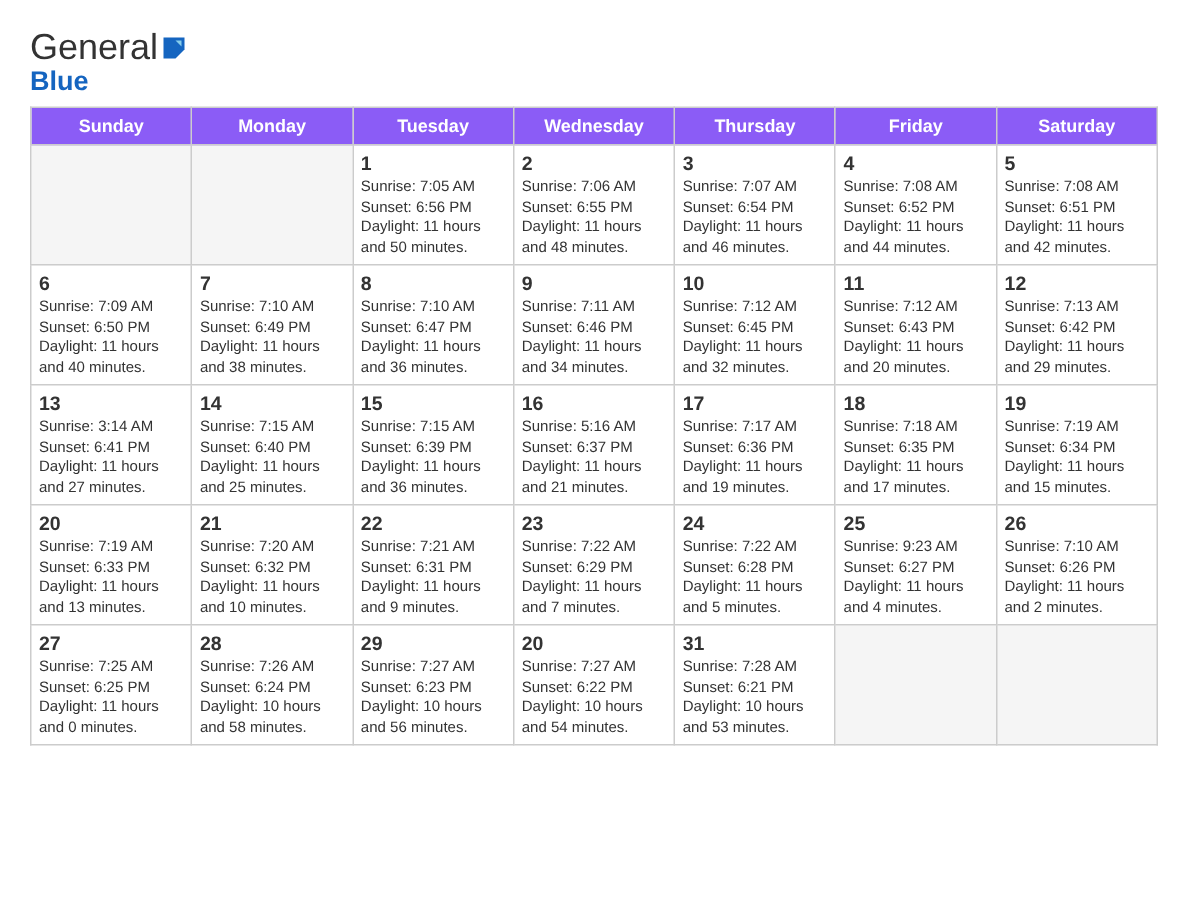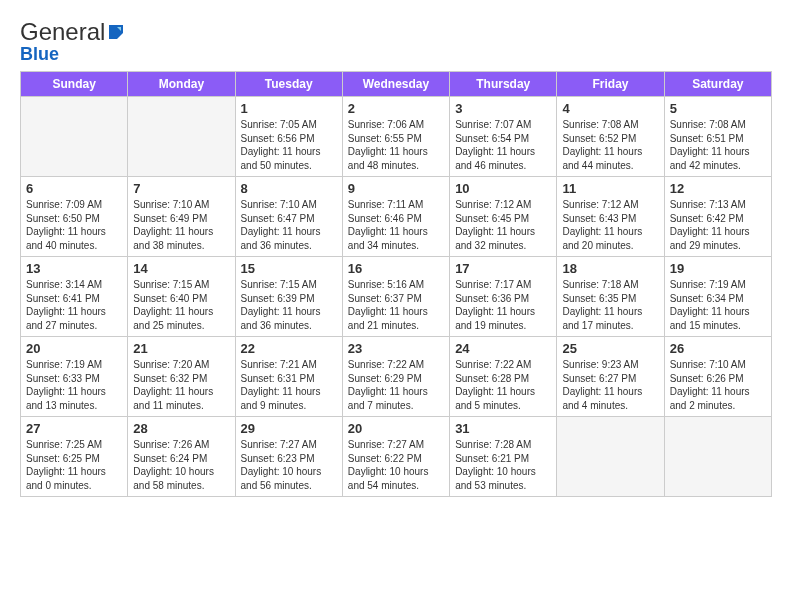--- a/index.html
+++ b/index.html
@@ -304,21 +304,21 @@
               <div>Daylight: 11 hours</div>
               <div>and 13 minutes.</div>
             </div>
           </td>
           <td>
             <span class="day-number">21</span>
             <div class="cell-text">
               <div>Sunrise: 7:20 AM</div>
               <div>Sunset: 6:32 PM</div>
               <div>Daylight: 11 hours</div>
-              <div>and 11 minutes.</div>
+              <div>and 10 minutes.</div>
             </div>
           </td>
           <td>
             <span class="day-number">22</span>
             <div class="cell-text">
               <div>Sunrise: 7:21 AM</div>
               <div>Sunset: 6:31 PM</div>
               <div>Daylight: 11 hours</div>
               <div>and 9 minutes.</div>
             </div>

